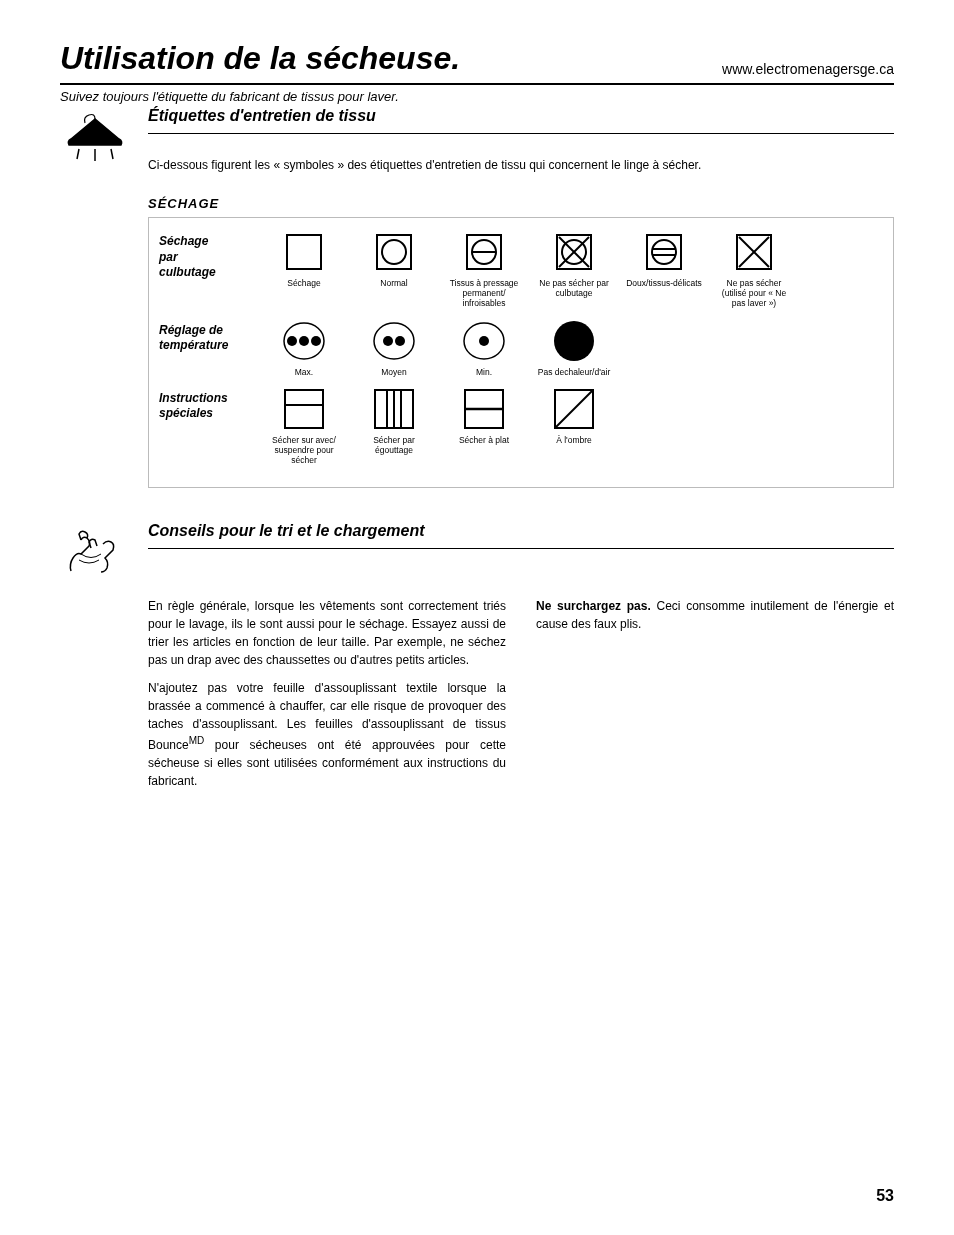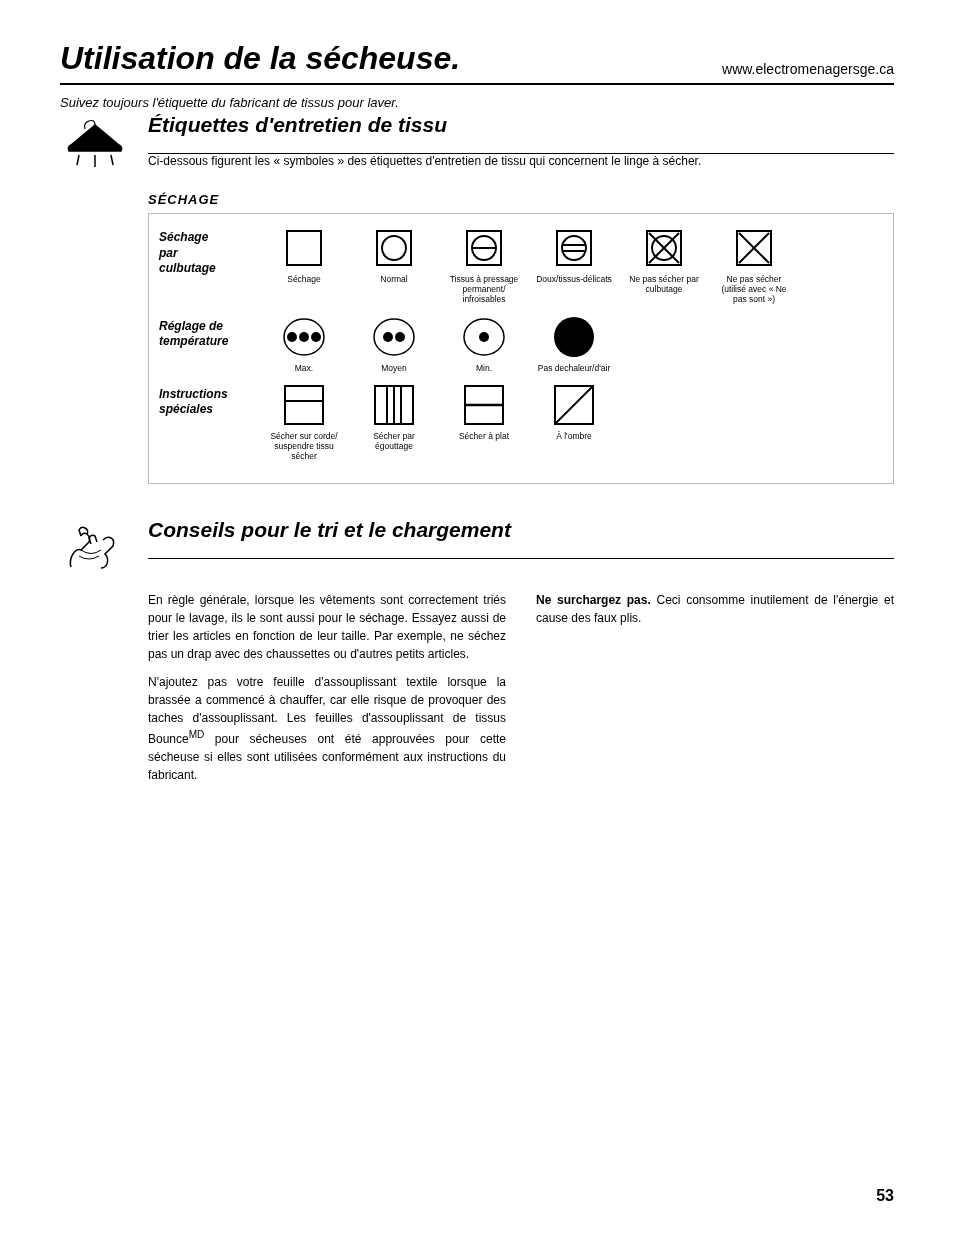--- a/index.html
+++ b/index.html
@@ -13,21 +13,21 @@
       position: relative;
     }
 
     
     .page-header {
       display: flex;
       justify-content: space-between;
       align-items: flex-end;
       border-bottom: 2px solid #000;
       padding-bottom: 6px;
-      margin-bottom: 10px;
+      margin-bottom: 4px;
     }
     .page-title {
       font-size: 32px;
       font-style: italic;
       font-weight: bold;
     }
     .website {
       font-size: 14px;
       color: #000;
     }
@@ -53,26 +53,26 @@
       justify-content: center;
       align-items: center;
       padding-top: 4px;
     }
     .section-content {
       flex: 1;
     }
 
     
     .section-heading {
-      font-size: 21px;
+      font-size: 16px;
       font-style: italic;
       font-weight: bold;
       border-bottom: 1px solid #000;
-      padding-bottom: 16px;
-      margin-bottom: 0;
+      padding-bottom: 8px;
+      margin-bottom: 24px;
     }
     .section-desc {
       font-size: 12px;
       margin-bottom: 24px;
     }
 
     
     .sechage-label {
       font-size: 13px;
       font-style: italic;
@@ -237,48 +237,48 @@
             </svg>
           </div>
           <div class="symbol-label">Tissus à pressage permanent/ infroisables</div>
         </div>
 
         <div class="symbol-cell">
           <div class="symbol-icon">
             <svg width="38" height="38" viewBox="0 0 38 38">
               <rect x="2" y="2" width="34" height="34" fill="none" stroke="#000" stroke-width="2"></rect>
               <circle cx="19" cy="19" r="12" fill="none" stroke="#000" stroke-width="2"></circle>
+              <line x1="4" y1="4" x2="34" y2="34" stroke="#000" stroke-width="2"></line>
+              <line x1="34" y1="4" x2="4" y2="34" stroke="#000" stroke-width="2"></line>
+            </svg>
+          </div>
+          <div class="symbol-label">Ne pas sécher par culbutage</div>
+        </div>
+
+        <div class="symbol-cell">
+          <div class="symbol-icon">
+            <svg width="38" height="38" viewBox="0 0 38 38">
+              <rect x="2" y="2" width="34" height="34" fill="none" stroke="#000" stroke-width="2"></rect>
+              <circle cx="19" cy="19" r="12" fill="none" stroke="#000" stroke-width="2"></circle>
               <line x1="8" y1="16" x2="30" y2="16" stroke="#000" stroke-width="2"></line>
               <line x1="8" y1="22" x2="30" y2="22" stroke="#000" stroke-width="2"></line>
             </svg>
           </div>
           <div class="symbol-label">Doux/tissus-délicats</div>
         </div>
 
         <div class="symbol-cell">
           <div class="symbol-icon">
             <svg width="38" height="38" viewBox="0 0 38 38">
               <rect x="2" y="2" width="34" height="34" fill="none" stroke="#000" stroke-width="2"></rect>
-              <circle cx="19" cy="19" r="12" fill="none" stroke="#000" stroke-width="2"></circle>
               <line x1="4" y1="4" x2="34" y2="34" stroke="#000" stroke-width="2"></line>
               <line x1="34" y1="4" x2="4" y2="34" stroke="#000" stroke-width="2"></line>
             </svg>
           </div>
-          <div class="symbol-label">Ne pas sécher par culbutage</div>
-        </div>
-
-        <div class="symbol-cell">
-          <div class="symbol-icon">
-            <svg width="38" height="38" viewBox="0 0 38 38">
-              <rect x="2" y="2" width="34" height="34" fill="none" stroke="#000" stroke-width="2"></rect>
-              <line x1="4" y1="4" x2="34" y2="34" stroke="#000" stroke-width="2"></line>
-              <line x1="34" y1="4" x2="4" y2="34" stroke="#000" stroke-width="2"></line>
-            </svg>
-          </div>
-          <div class="symbol-label">Ne pas sécher (utilisé avec « Ne pas sont »)</div>
+          <div class="symbol-label">Ne pas sécher (utilisé pour « Ne pas laver »)</div>
         </div>
       </div>
 
       <div class="symbol-row">
         <div class="row-label">Réglage de<br>température</div>
 
         <div class="symbol-cell">
           <div class="symbol-icon">
             <svg width="44" height="44" viewBox="0 0 44 44">
               <circle cx="10" cy="22" r="5" fill="#000"></circle>
@@ -324,21 +324,21 @@
       <div class="symbol-row">
         <div class="row-label" style="font-style:italic; font-weight:bold;">Instructions<br>spéciales</div>
 
         <div class="symbol-cell">
           <div class="symbol-icon">
             <svg width="44" height="44" viewBox="0 0 44 44">
               <rect x="3" y="3" width="38" height="38" fill="none" stroke="#000" stroke-width="2"></rect>
               <line x1="3" y1="18" x2="41" y2="18" stroke="#000" stroke-width="2"></line>
             </svg>
           </div>
-          <div class="symbol-label">Sécher sur corde/ suspendre tissu sécher</div>
+          <div class="symbol-label">Sécher sur avec/ suspendre pour sécher</div>
         </div>
 
         <div class="symbol-cell">
           <div class="symbol-icon">
             <svg width="44" height="44" viewBox="0 0 44 44">
               <rect x="3" y="3" width="38" height="38" fill="none" stroke="#000" stroke-width="2"></rect>
               <line x1="15" y1="3" x2="15" y2="41" stroke="#000" stroke-width="2"></line>
               <line x1="22" y1="3" x2="22" y2="41" stroke="#000" stroke-width="2"></line>
               <line x1="29" y1="3" x2="29" y2="41" stroke="#000" stroke-width="2"></line>
             </svg>

